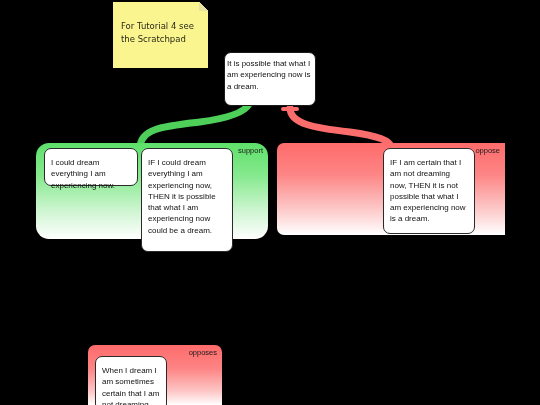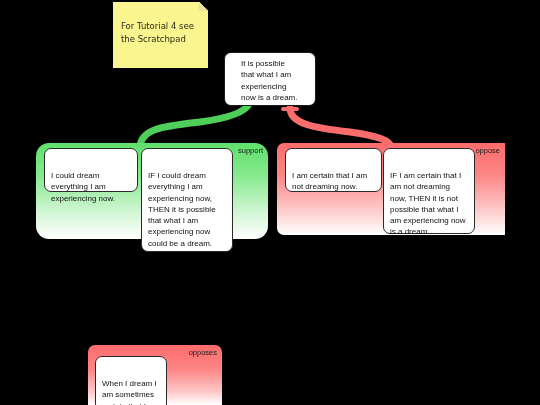--- a/index.html
+++ b/index.html
@@ -48,21 +48,21 @@
   #main-claim {
     position: absolute;
     left: 224px;
     top: 52px;
     width: 92px;
     height: 54px;
     background: #ffffff;
     border: 1.4px solid #1a1a1a;
     border-radius: 7px;
     box-sizing: border-box;
-    padding: 5px 16px;
+    padding: 5px 2px;
     font-size: 8px;
     line-height: 11.3px;
     color: #111111;
   }
 
   
   #connectors {
     position: absolute;
     left: 0;
     top: 0;
@@ -109,21 +109,21 @@
     color: #1a1a1a;
   }
 
   
   .claim-card {
     position: absolute;
     background: #ffffff;
     border: 1.3px solid #2a2a2a;
     border-radius: 7px;
     box-sizing: border-box;
-    padding: 21px 6px;
+    padding: 8px 6px;
     font-size: 8px;
     line-height: 11.3px;
     color: #111111;
   }
   .g1 { left: 8px;  top: 5px;  width: 94px; height: 38px; }
   .g2 { left: 105px; top: 5px; width: 92px; height: 104px; }
   .r1 { left: 8px;  top: 5px;  width: 97px; height: 38px; }
   .r2 { left: 106px; top: 5px; width: 92px; height: 86px; }
   .b1 { left: 7px;  top: 11px;  width: 72px; height: 55px; }
 </style>
@@ -151,21 +151,20 @@
   <div id="main-claim">It is possible that what I am experiencing now is a dream.</div>
 
   <div class="panel panel-green">
     <div class="panel-label">support</div>
     <div class="claim-card g1">I could dream everything I am experiencing now.</div>
     <div class="claim-card g2">IF I could dream everything I am experiencing now, THEN it is possible that what I am experiencing now could be a dream.</div>
   </div>
 
   <div class="panel panel-red">
     <div class="panel-label">oppose</div>
-    <div class="claim-card r1">I am certain that I am not dreaming now.</div>
     <div class="claim-card r2">IF I am certain that I am not dreaming now, THEN it is not possible that what I am experiencing now is a dream.</div>
   </div>
 
   <div class="panel panel-red-bottom">
     <div class="panel-label">opposes</div>
     <div class="claim-card b1">When I dream I am sometimes certain that I am not dreaming.</div>
   </div>
 
 </div>
 

